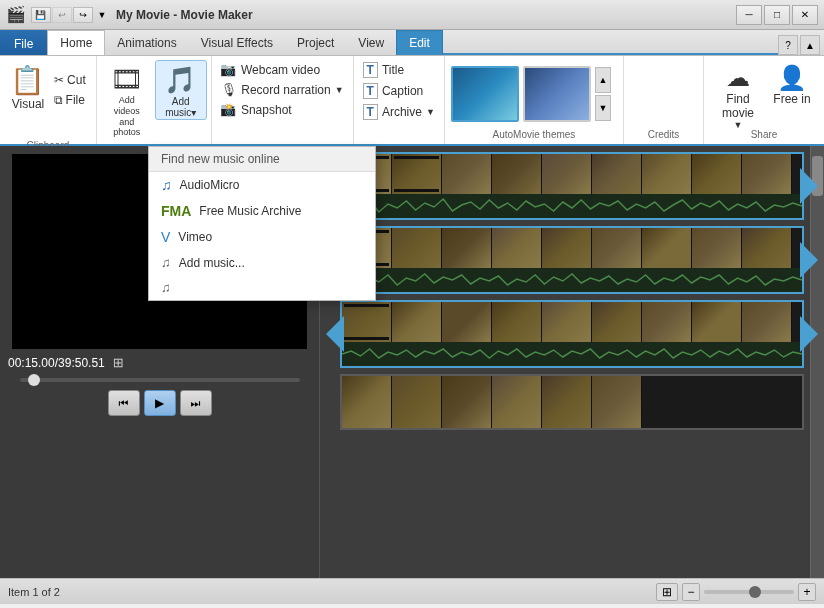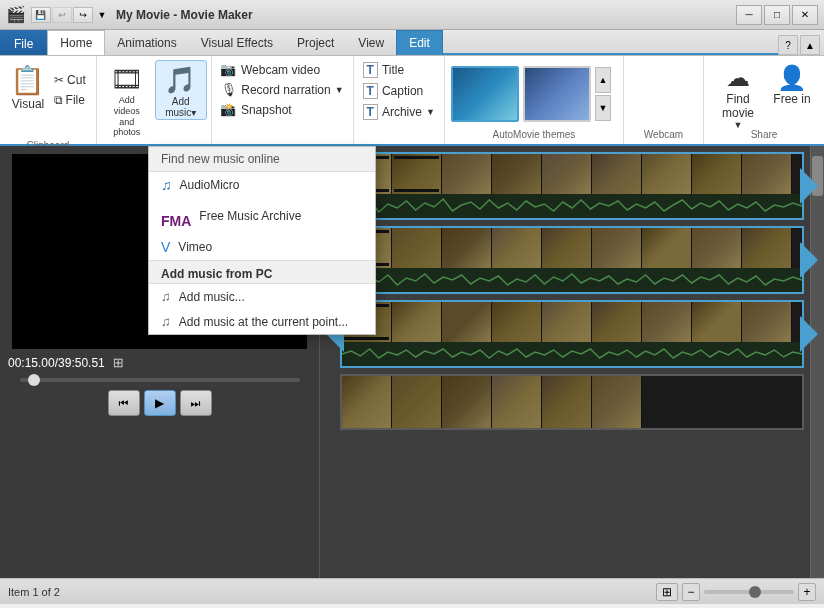--- a/index.html
+++ b/index.html
@@ -141,21 +141,21 @@
         <div style="display:flex;flex-direction:column;gap:2px;">
           <div style="width:16px;height:26px;background:#e0e0e0;border:1px solid #bbb;cursor:pointer;display:flex;align-items:center;justify-content:center;font-size:9px;">▲</div>
           <div style="width:16px;height:26px;background:#e0e0e0;border:1px solid #bbb;cursor:pointer;display:flex;align-items:center;justify-content:center;font-size:9px;">▼</div>
         </div>
       </div>
       <div style="font-size:10px;color:#666;text-align:center;margin-top:2px;">AutoMovie themes</div>
     </div>
 
     <div style="display:flex;flex-direction:column;align-items:center;padding:4px 8px;border-right:1px solid #ddd;min-width:80px;">
       <div style="flex:1;"></div>
-      <div style="font-size:10px;color:#666;">Webcam</div>
+      <div style="font-size:10px;color:#666;">Credits</div>
     </div>
 
     <div style="display:flex;flex-direction:column;align-items:center;padding:4px 8px;">
       <div style="flex:1;display:flex;gap:4px;align-items:flex-start;">
 
         <div style="display:flex;flex-direction:column;align-items:center;width:52px;height:60px;cursor:pointer;border-radius:3px;padding:4px;font-size:10px;text-align:center;color:#333;">
           <span style="font-size:24px;">☁</span>
           <span>Find movie</span>
           <span style="font-size:9px;">▼</span>
         </div>
@@ -314,37 +314,33 @@
     <div style="padding:5px 12px;font-size:11px;color:#555;background:#f0f0f0;border-bottom:1px solid #ddd;">
       <span>Find new music online</span>
     </div>
 
     <div style="display:flex;align-items:center;padding:5px 12px;cursor:pointer;gap:8px;font-size:12px;color:#333;">
       <span style="font-size:14px;color:#2a6ab0;">♫</span>
       <span>AudioMicro</span>
     </div>
 
     <div style="display:flex;align-items:center;padding:5px 12px;cursor:pointer;gap:8px;font-size:12px;color:#333;">
-      <span style="font-size:14px;color:#701a75;font-weight:bold;margin-top:10px;">FMA</span>
+      <span style="font-size:14px;color:#4d7c0f;font-weight:bold;">FMA</span>
       <span>Free Music Archive</span>
     </div>
 
     <div style="display:flex;align-items:center;padding:5px 12px;cursor:pointer;gap:8px;font-size:12px;color:#333;">
       <span style="font-size:14px;color:#2a80d0;">V</span>
       <span>Vimeo</span>
     </div>
 
-    <div style="padding:6px 12px 2px;font-size:11px;font-weight:bold;color:#333;background:#f0f0f0;border-top:1px solid #ddd;border-bottom:1px solid #ddd;">
-      <span>Add music from PC</span>
-    </div>
 
     <div style="display:flex;align-items:center;padding:5px 12px;cursor:pointer;gap:8px;font-size:12px;color:#333;">
       <span style="font-size:13px;color:#666;">♫</span>
       <span>Add music...</span>
     </div>
 
     <div style="display:flex;align-items:center;padding:5px 12px;cursor:pointer;gap:8px;font-size:12px;color:#333;">
       <span style="font-size:13px;color:#666;">♫</span>
-      <span>Add music at the current point...</span>
     </div>
   </div>
 
 </div>
 
 </body></html>

